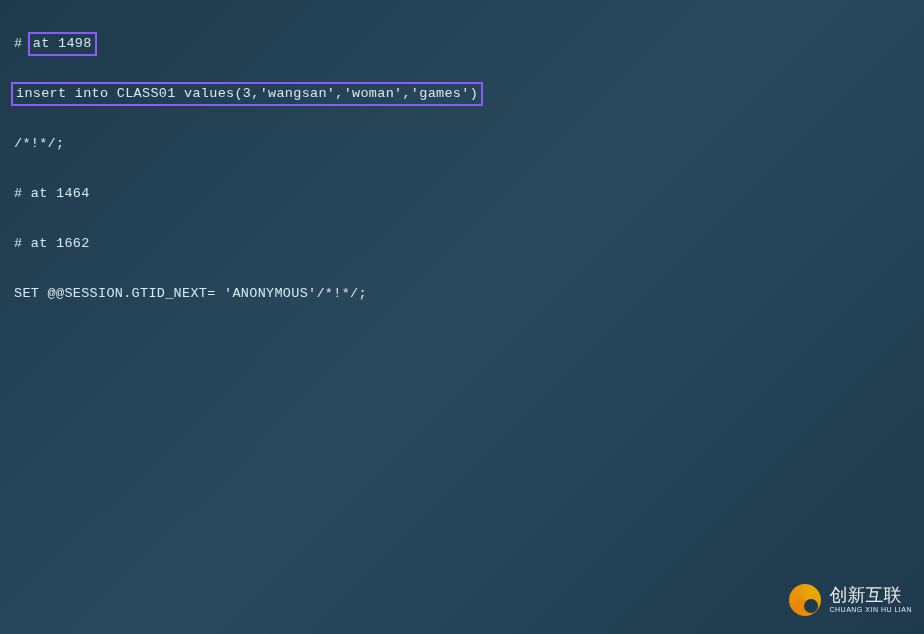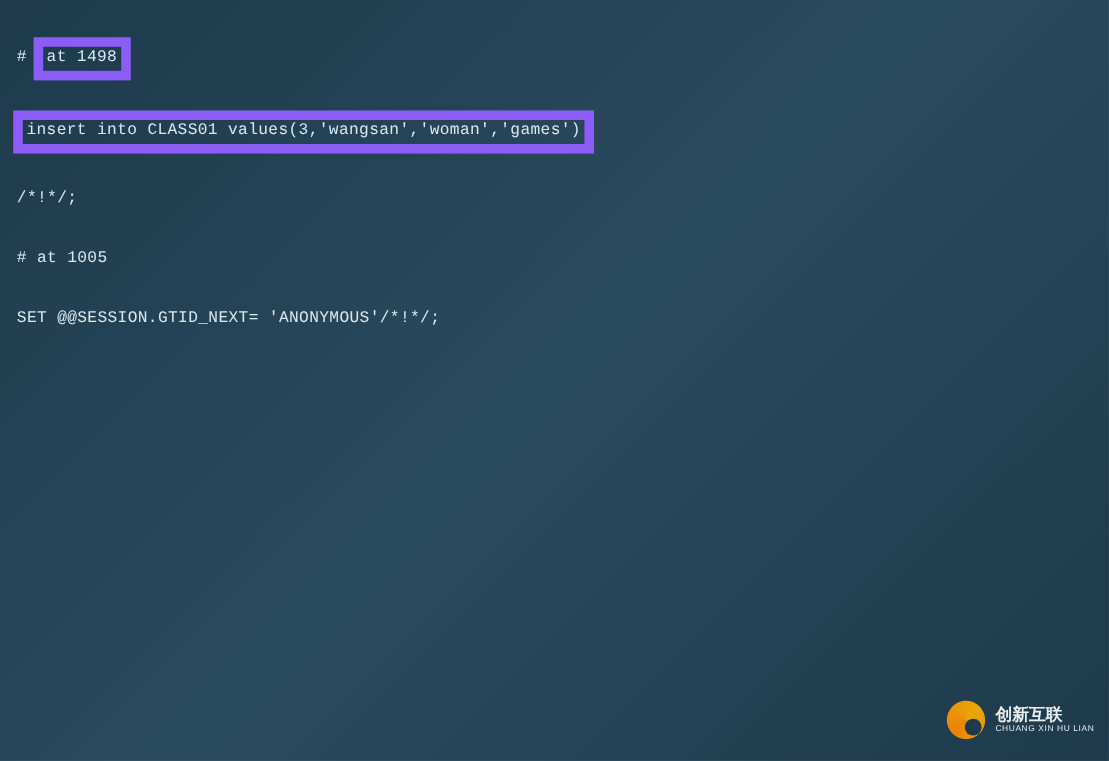--- a/index.html
+++ b/index.html
@@ -15,21 +15,21 @@
   .terminal {
     position: relative;
     padding: 6px 14px;
     font-size: 13.5px;
     line-height: 25px;
     white-space: pre;
     letter-spacing: 0.3px;
   }
   .line { display: block; }
   .hl {
-    border: 8px solid #8b5cf6;
+    border: 2px solid #8b5cf6;
     padding: 0 3px;
     margin: 0 -3px;
     display: inline-block;
     line-height: 20px;
     box-sizing: border-box;
     text-align: center;
   }
   .logo {
     position: absolute;
     right: 12px;
@@ -51,31 +51,32 @@
     justify-content: center;
   }
   .logo-cut {
     position: absolute;
     width: 14px; height: 14px;
     border-radius: 50%;
     background: #1e3a4c;
     right: 3px; bottom: 3px;
   }
   .logo-text { display:flex; flex-direction:column; line-height:1.1; }
-  .logo-cn { font-size:14px; font-weight:bold; font-family:"Microsoft YaHei",sans-serif; }
+  .logo-cn { font-size:18px; font-weight:normal; font-family:"Microsoft YaHei",sans-serif; }
   .logo-en { font-size:7px; letter-spacing:0.5px; font-family:sans-serif; }
 </style>
 </head>
 <body>
 
 <div class="terminal">
 <span class="line"><span># </span><span class="hl">at 1498</span></span>
 <span class="line"><span class="hl">insert into CLASS01 values(3,'wangsan','woman','games')</span></span>
 <span class="line">/*!*/;</span>
-<span class="line"># at 1005</span>
+<span class="line"># at 1464</span>
+<span class="line"># at 1662</span>
 <span class="line">SET @@SESSION.GTID_NEXT= 'ANONYMOUS'/*!*/;</span>
 
 
 
 
 
 
 
 
 

